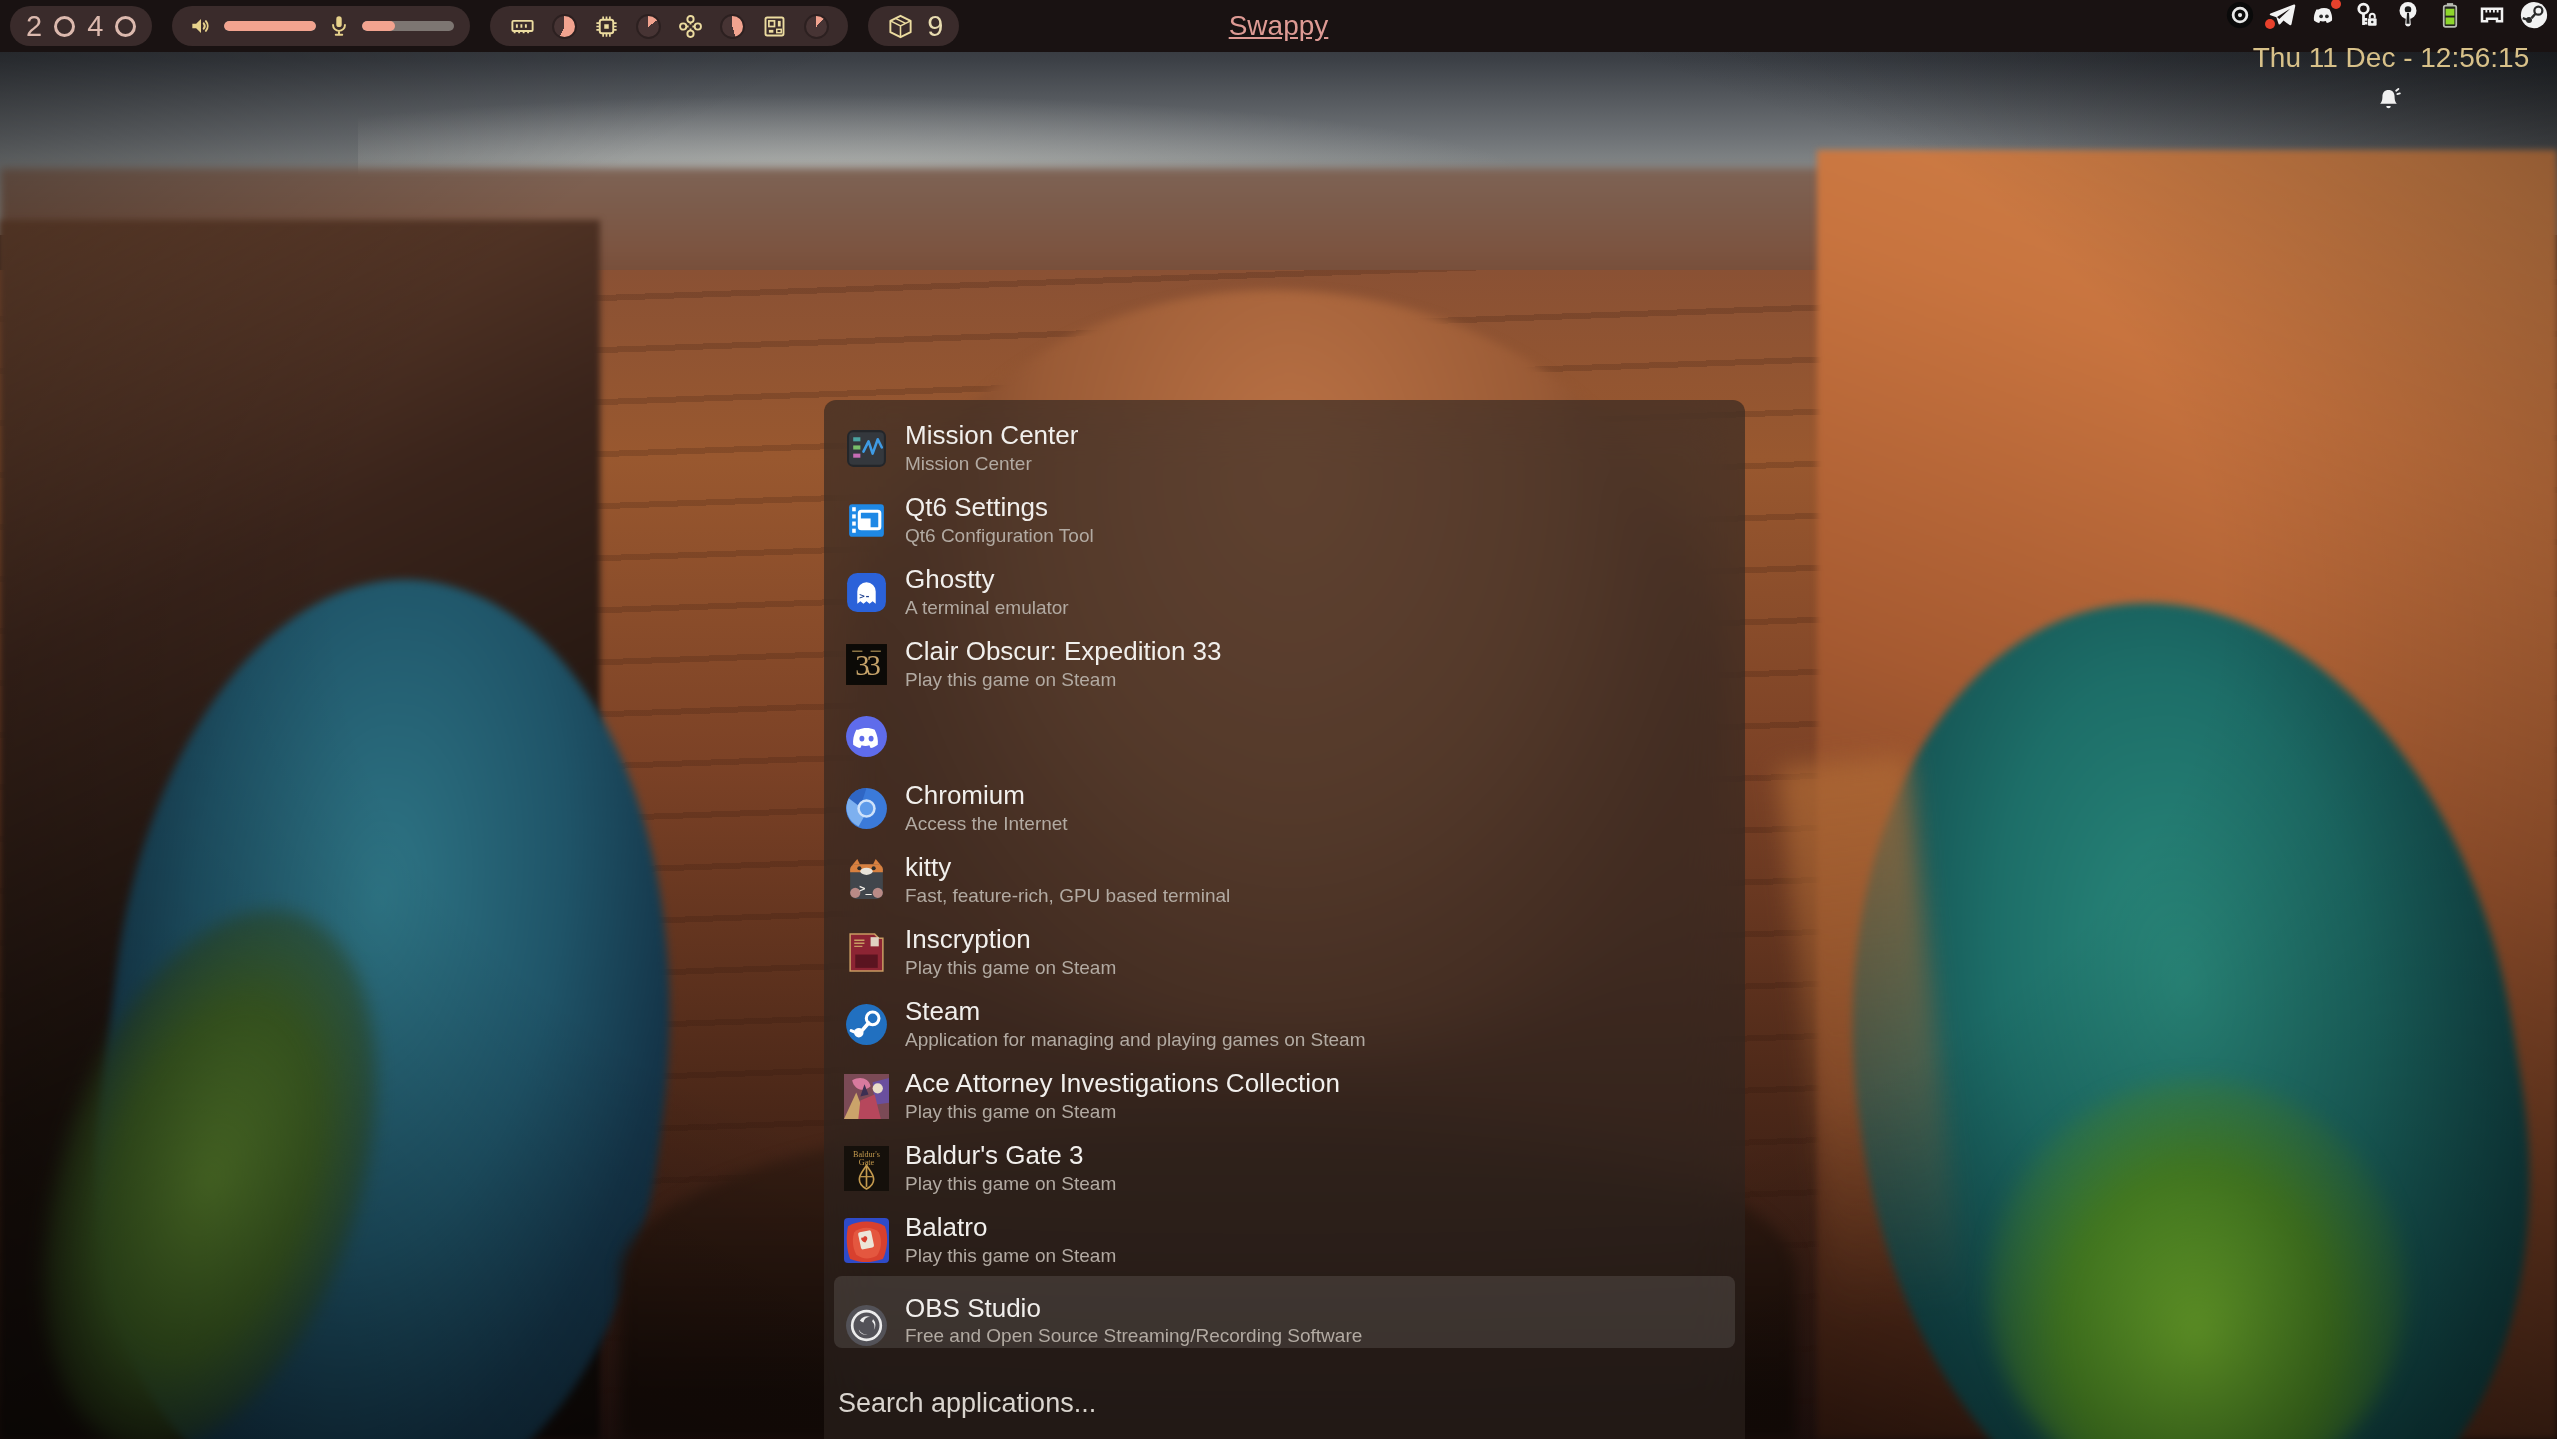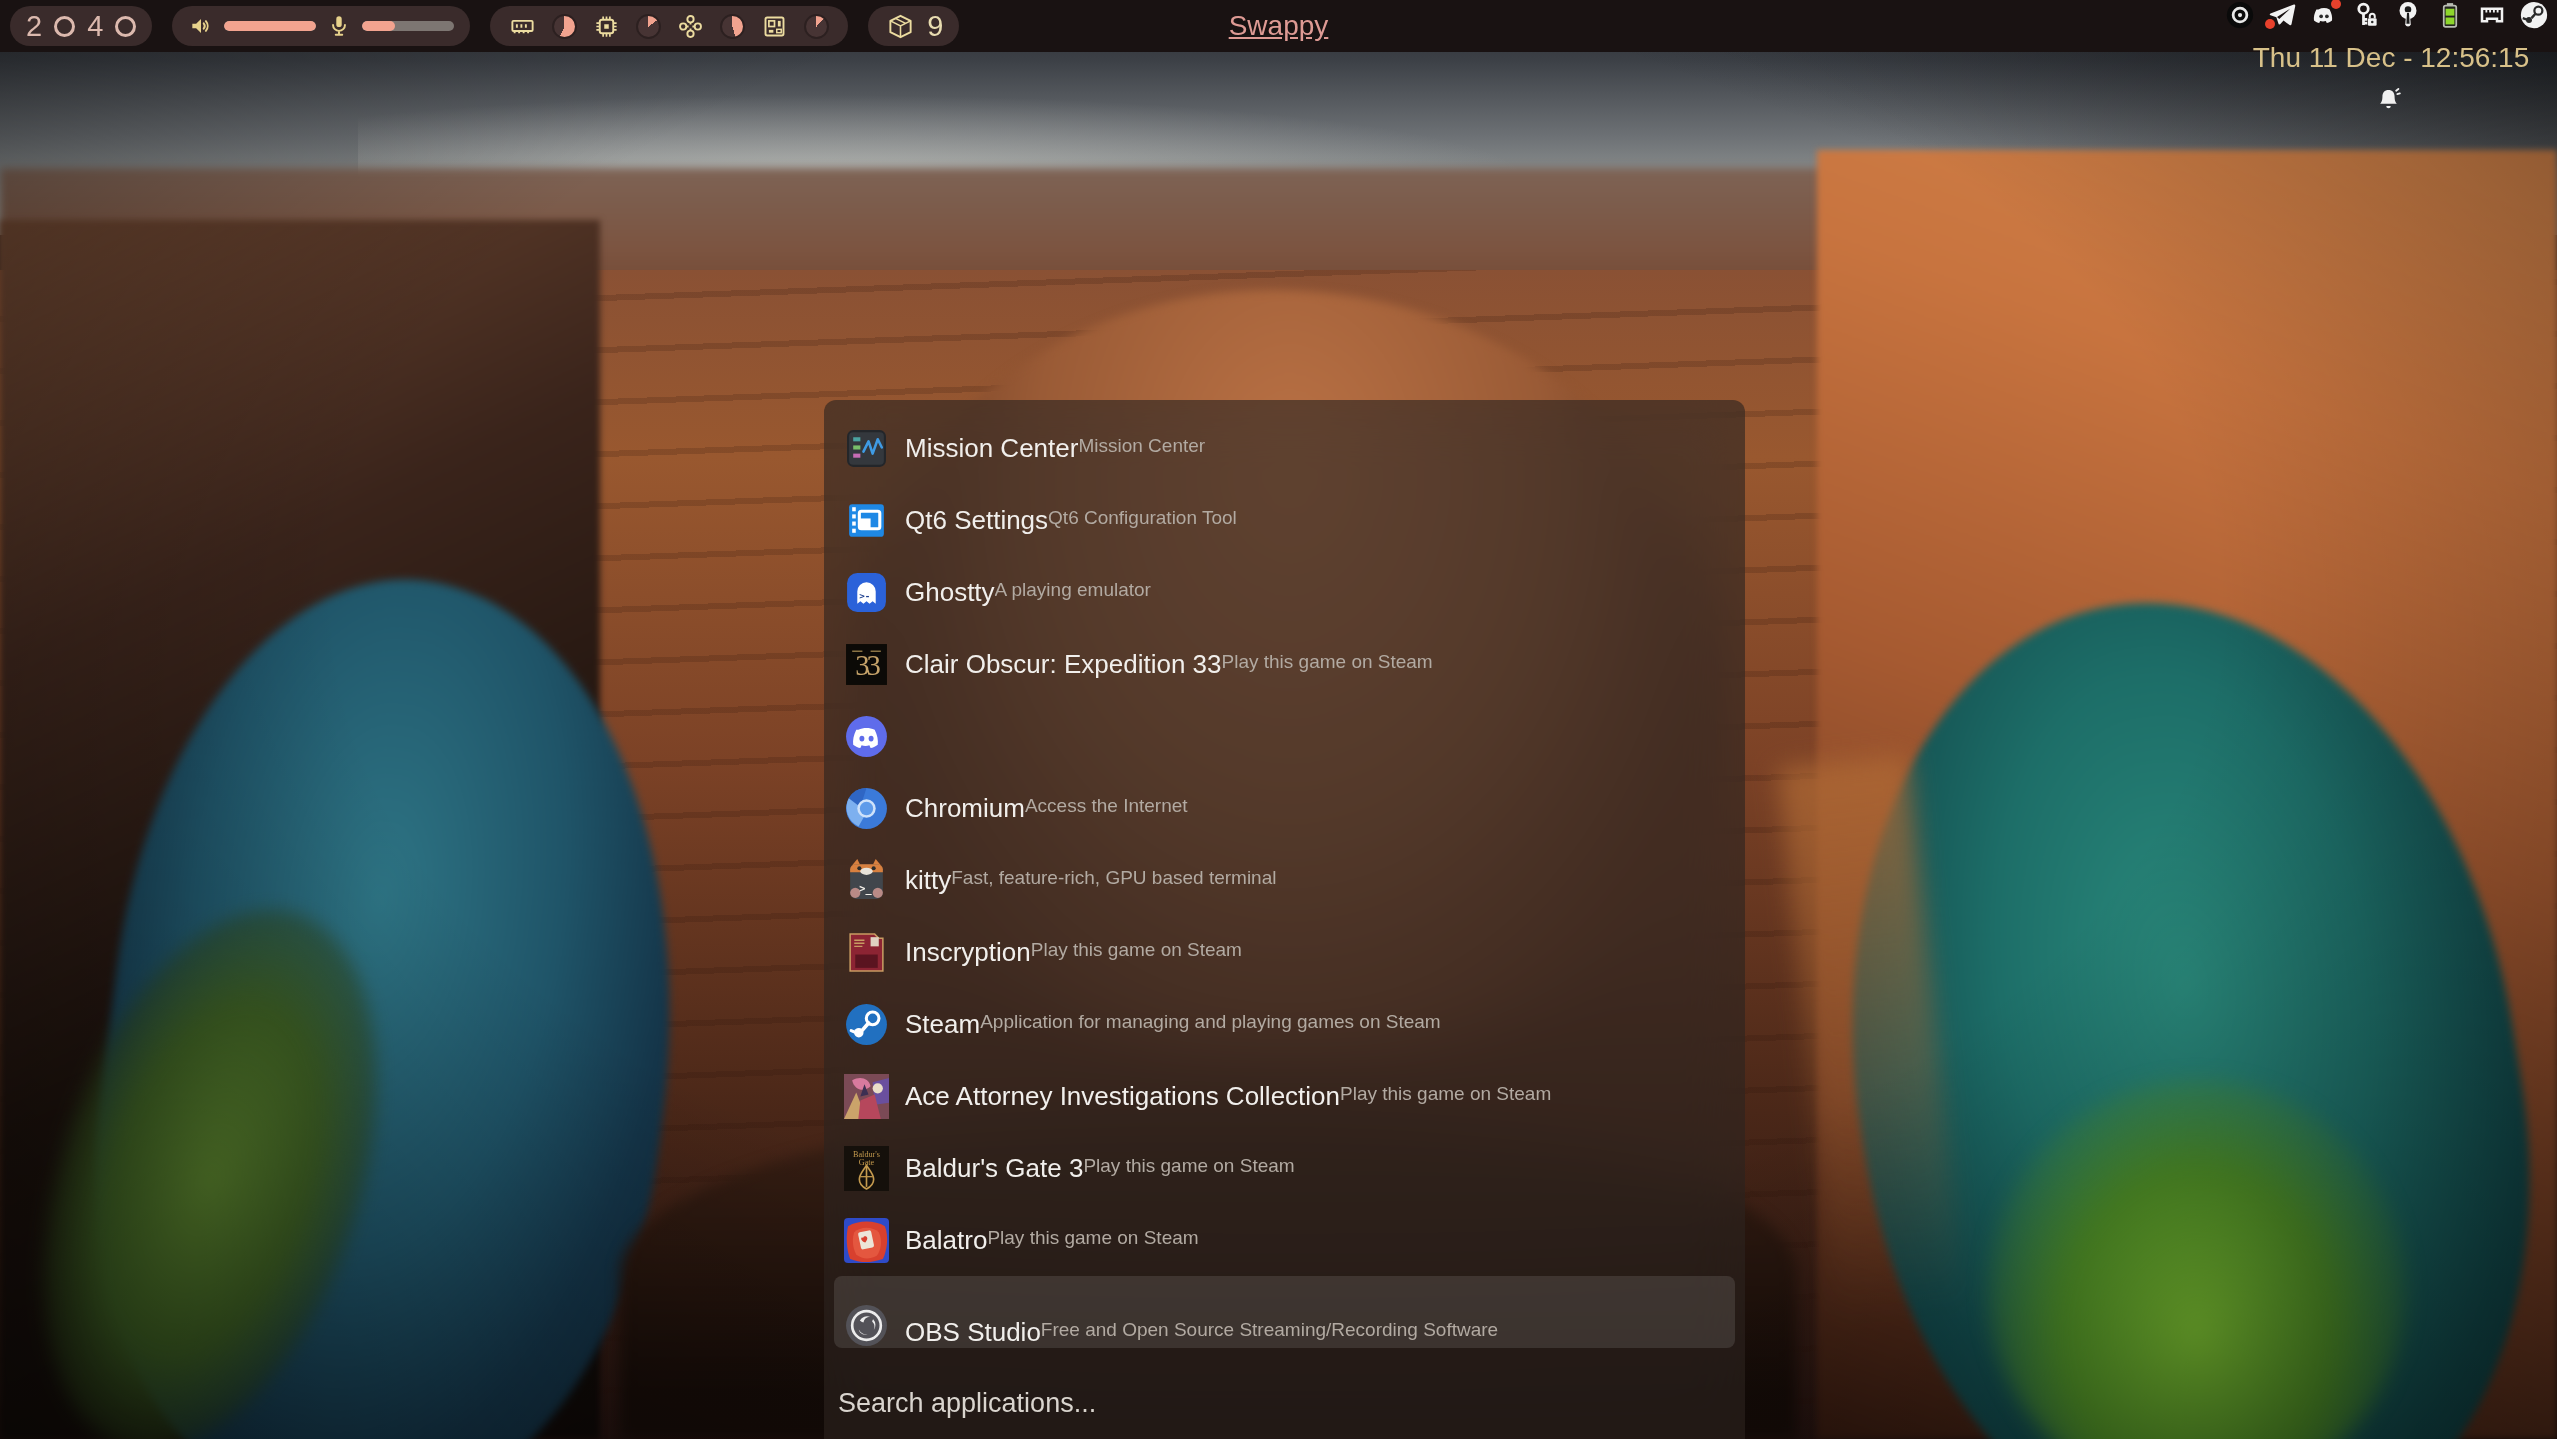--- a/index.html
+++ b/index.html
@@ -73,21 +73,21 @@
   
   .launcher{position:absolute;left:824px;top:400px;width:921px;bottom:0;z-index:4;
             background:rgba(45,36,31,.62);backdrop-filter:blur(28px) saturate(.85);
             -webkit-backdrop-filter:blur(28px) saturate(.85);
             border-radius:12px 12px 0 0;}
   .app-list{list-style:none;margin:0;padding:12px 0 0;}
   .row{display:flex;align-items:center;gap:16px;height:72px;margin:0 10px;padding:0 10px;border-radius:8px;}
   .row.selected{background:rgba(255,255,255,.11);align-items:flex-end;}
   .app-icon{width:45px;height:45px;flex:0 0 45px;display:inline-flex;}
   .app-icon svg{width:100%;height:100%;}
-  .texts{display:flex;flex-direction:row;min-width:0;}
+  .texts{display:flex;flex-direction:column;min-width:0;}
   .t{font-size:26px;color:#f1efec;line-height:1.18;white-space:nowrap;}
   .s{font-size:19px;color:#b2aaa2;line-height:1.25;margin-top:1px;white-space:nowrap;overflow:hidden;}
   .search{position:absolute;left:14px;bottom:20px;font-size:27px;color:#d9d4ce;}
 </style>
 </head>
 <body>
 
 <div class="screen">
 
   <div class="wallpaper">
@@ -300,21 +300,21 @@
         <li class="row">
       <span class="app-icon">
             <svg viewBox="0 0 44 44">
               <rect x="3" y="3" width="38" height="38" rx="10" fill="#2b62d9"></rect>
               <path d="M13 33 V21 a9 9 0 0 1 18 0 v12 l-3-2.5 -3 2.5 -3-2.5 -3 2.5 -3-2.5 z" fill="#fff"></path>
               <text x="15" y="28" font-family="monospace" font-size="9" font-weight="bold" fill="#1d3f8f">&gt;-</text>
             </svg>
           </span>
       <span class="texts">
         <span class="t">Ghostty</span>
-        <span class="s">A playing emulator</span>
+        <span class="s">A terminal emulator</span>
       </span>
     </li>
         <li class="row">
       <span class="app-icon">
             <svg viewBox="0 0 44 44">
               <rect x="2" y="2" width="40" height="40" fill="#0c0a07"></rect>
               <text x="22" y="32" text-anchor="middle" font-family="serif" font-size="28" fill="#c5a269" letter-spacing="-3">33</text>
               <path d="M8 9 h10 M26 9 h10" stroke="#8a7344" stroke-width="1.5"></path>
             </svg>
           </span>

